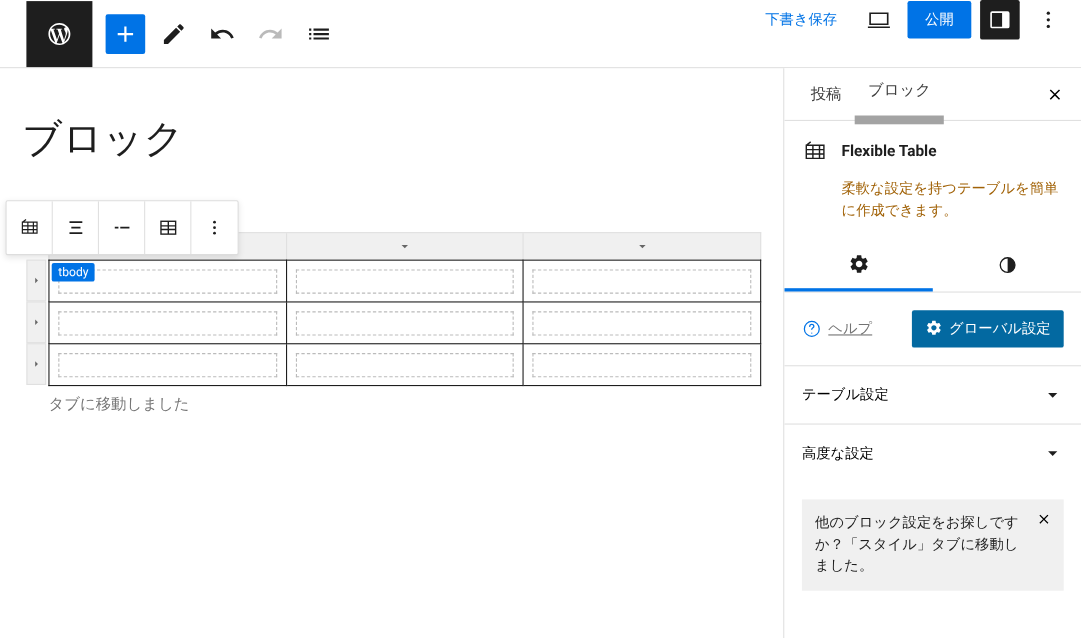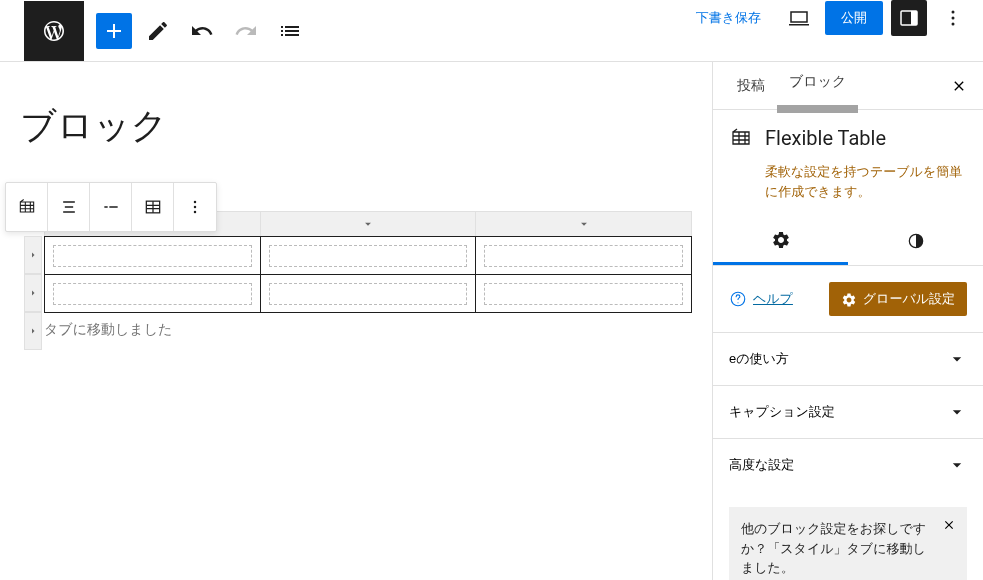--- a/index.html
+++ b/index.html
@@ -54,30 +54,30 @@
 
 
 .sb-tabs { display: flex; align-items: center; border-bottom: 1px solid #e0e0e0; height: 48px; padding: 0 12px; }
 .sb-tab { padding: 14px 12px; font-size: 14px; color: #404040; cursor: pointer; border: none; background: none; }
 .sb-tab.active { border-bottom: 8px solid #a3a3a3; font-weight: 500; }
 .sb-close { margin-left: auto; cursor: pointer; width: 24px; height: 24px; display: flex; align-items: center; justify-content: center; background: none; border: none; }
 .sb-close svg { width: 16px; height: 16px; }
 .sb-block-header { padding: 16px; }
 .sb-block-title-row { display: flex; align-items: center; gap: 12px; margin-bottom: 12px; }
 .sb-block-icon { width: 24px; height: 24px; }
-.sb-block-title { font-size: 20px; font-weight: 400; }
+.sb-block-title { font-size: 14px; font-weight: 700; }
 .sb-block-desc { font-size: 13px; color: #a16207; line-height: 1.5; padding-left: 36px; }
 .sb-style-tabs { display: flex; border-bottom: 1px solid #e0e0e0; }
 .sb-style-tab { flex: 1; height: 48px; display: flex; align-items: center; justify-content: center; cursor: pointer; border: none; background: none; }
 .sb-style-tab.active { border-bottom: 3px solid #0073e6; }
 .sb-style-tab svg { width: 20px; height: 20px; fill: #1e1e1e; }
 .sb-actions { display: flex; align-items: center; justify-content: space-between; padding: 16px; gap: 12px; }
-.help-link { display: flex; align-items: center; gap: 6px; color: #0369a1; text-decoration: underline; font-size: 13px; cursor: pointer; background: none; border: none; }
+.help-link { display: flex; align-items: center; gap: 6px; color: #737373; text-decoration: underline; font-size: 13px; cursor: pointer; background: none; border: none; }
 .help-link svg { width: 18px; height: 18px; fill: #0073e6; }
-.global-btn { background: #a16207; color: #fff; border: none; padding: 8px 12px; font-size: 13px; border-radius: 2px; cursor: pointer; display: flex; align-items: flex-end; gap: 6px; }
+.global-btn { background: #0369a1; color: #fff; border: none; padding: 8px 12px; font-size: 13px; border-radius: 2px; cursor: pointer; display: flex; align-items: flex-start; gap: 6px; }
 .global-btn svg { width: 16px; height: 16px; fill: #fff; }
 .sb-panel { border-top: 1px solid #e0e0e0; }
 .sb-panel-header { display: flex; align-items: center; justify-content: space-between; padding: 16px; cursor: pointer; font-size: 13px; font-weight: 500; background: none; border: none; width: 100%; }
 .sb-panel-header svg { width: 20px; height: 20px; fill: #1e1e1e; }
 .sb-notice { margin: 16px; padding: 12px; background: #f0f0f0; font-size: 13px; line-height: 1.5; position: relative; padding-right: 28px; }
 .sb-notice-close { position: absolute; top: 8px; right: 8px; cursor: pointer; background: none; border: none; width: 20px; height: 20px; display: flex; align-items: center; justify-content: center; }
 .sb-notice-close svg { width: 14px; height: 14px; }
 
 .disabled { opacity: 0.3; }
 </style>
@@ -210,20 +210,32 @@
           <div class="row-handle">
               <svg viewBox="0 0 24 24">
                 <path d="M10 7l5 5-5 5z"></path>
               </svg>
             </div>
         </div>
         <table class="flex-table">
           <tbody>
             <tr>
               <td>
+                  <span class="tbody-label">tbody</span>
+                  <div class="cell-inner"></div>
+                </td>
+              <td>
+                  <div class="cell-inner"></div>
+                </td>
+              <td>
+                  <div class="cell-inner"></div>
+                </td>
+            </tr>
+            <tr>
+              <td>
                   <div class="cell-inner"></div>
                 </td>
               <td>
                   <div class="cell-inner"></div>
                 </td>
               <td>
                   <div class="cell-inner"></div>
                 </td>
             </tr>
             <tr>
@@ -290,29 +302,21 @@
       <button class="global-btn">
         <svg viewBox="0 0 24 24">
             <path d="M19.14,12.94c0.04-0.3,0.06-0.61,0.06-0.94c0-0.32-0.02-0.64-0.07-0.94l2.03-1.58c0.18-0.14,0.23-0.41,0.12-0.61 l-1.92-3.32c-0.12-0.22-0.37-0.29-0.59-0.22l-2.39,0.96c-0.5-0.38-1.03-0.7-1.62-0.94L14.4,2.81c-0.04-0.24-0.24-0.41-0.48-0.41 h-3.84c-0.24,0-0.43,0.17-0.47,0.41L9.25,5.35C8.66,5.59,8.12,5.92,7.63,6.29L5.24,5.33c-0.22-0.08-0.47,0-0.59,0.22L2.74,8.87 C2.62,9.08,2.66,9.34,2.86,9.48l2.03,1.58C4.84,11.36,4.8,11.69,4.8,12s0.02,0.64,0.07,0.94l-2.03,1.58 c-0.18,0.14-0.23,0.41-0.12,0.61l1.92,3.32c0.12,0.22,0.37,0.29,0.59,0.22l2.39-0.96c0.5,0.38,1.03,0.7,1.62,0.94l0.36,2.54 c0.05,0.24,0.24,0.41,0.48,0.41h3.84c0.24,0,0.44-0.17,0.47-0.41l0.36-2.54c0.59-0.24,1.13-0.56,1.62-0.94l2.39,0.96 c0.22,0.08,0.47,0,0.59-0.22l1.92-3.32c0.12-0.22,0.07-0.47-0.12-0.61L19.14,12.94z M12,15.6c-1.98,0-3.6-1.62-3.6-3.6 s1.62-3.6,3.6-3.6s3.6,1.62,3.6,3.6S13.98,15.6,12,15.6z"></path>
           </svg>
         <span>グローバル設定</span>
       </button>
     </div>
 
     <div class="sb-panel">
       <button class="sb-panel-header">
-        <span>eの使い方</span>
-        <svg viewBox="0 0 24 24">
-            <path d="M7 10l5 5 5-5z"></path>
-          </svg>
-      </button>
-    </div>
-    <div class="sb-panel">
-      <button class="sb-panel-header">
-        <span>キャプション設定</span>
+        <span>テーブル設定</span>
         <svg viewBox="0 0 24 24">
             <path d="M7 10l5 5 5-5z"></path>
           </svg>
       </button>
     </div>
     <div class="sb-panel">
       <button class="sb-panel-header">
         <span>高度な設定</span>
         <svg viewBox="0 0 24 24">
             <path d="M7 10l5 5 5-5z"></path>

